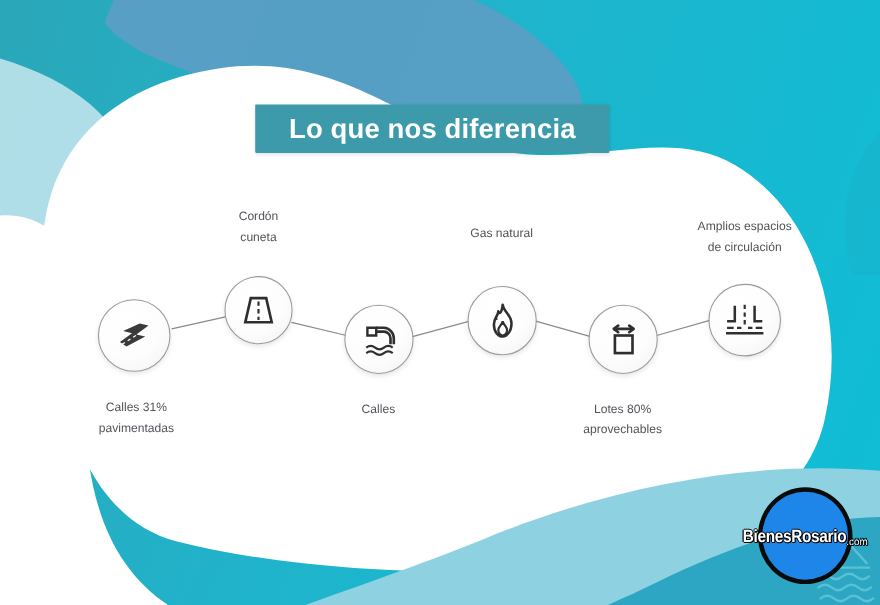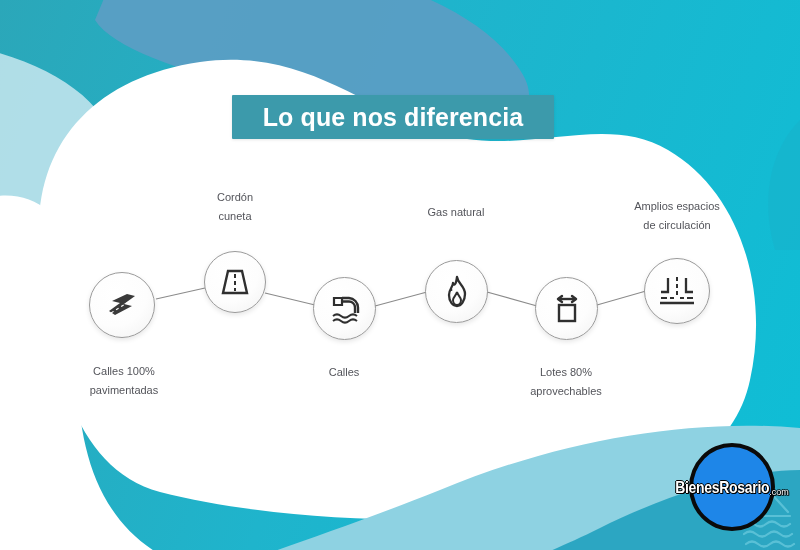--- a/index.html
+++ b/index.html
@@ -165,21 +165,21 @@
     </g>
   </svg>
 
   <div class="node">
     <div class="circle" style="left:89px; top:272px; width:66px; height:66px;">
       <svg width="40" height="40" viewBox="0 0 40 40">
         <path d="M7,26 L18,18 L10,16 L25,9 L33,11 L22,19 L30,21 L13,30 Z" fill="#3a3a3a"></path>
         <path d="M9,28 L20,21 L33,13" stroke="#ffffff" stroke-width="1.1" fill="none" stroke-dasharray="3 3"></path>
       </svg>
     </div>
-    <div class="node-label" style="left:29px; top:362px;">Calles 100%
+    <div class="node-label" style="left:29px; top:362px;">Calles 31%
 pavimentadas</div>
   </div>
 
   <div class="node">
     <div class="circle" style="left:204px; top:251px; width:62px; height:62px;">
       <svg width="38" height="38" viewBox="0 0 38 38">
         <path d="M12,8 L26,8 L31,30 L7,30 Z" fill="none" stroke="#2f2f2f" stroke-width="2.4"></path>
         <line x1="19" y1="11" x2="19" y2="15" stroke="#2f2f2f" stroke-width="2"></line>
         <line x1="19" y1="18" x2="19" y2="22" stroke="#2f2f2f" stroke-width="2"></line>
         <line x1="19" y1="25" x2="19" y2="28" stroke="#2f2f2f" stroke-width="2"></line>

